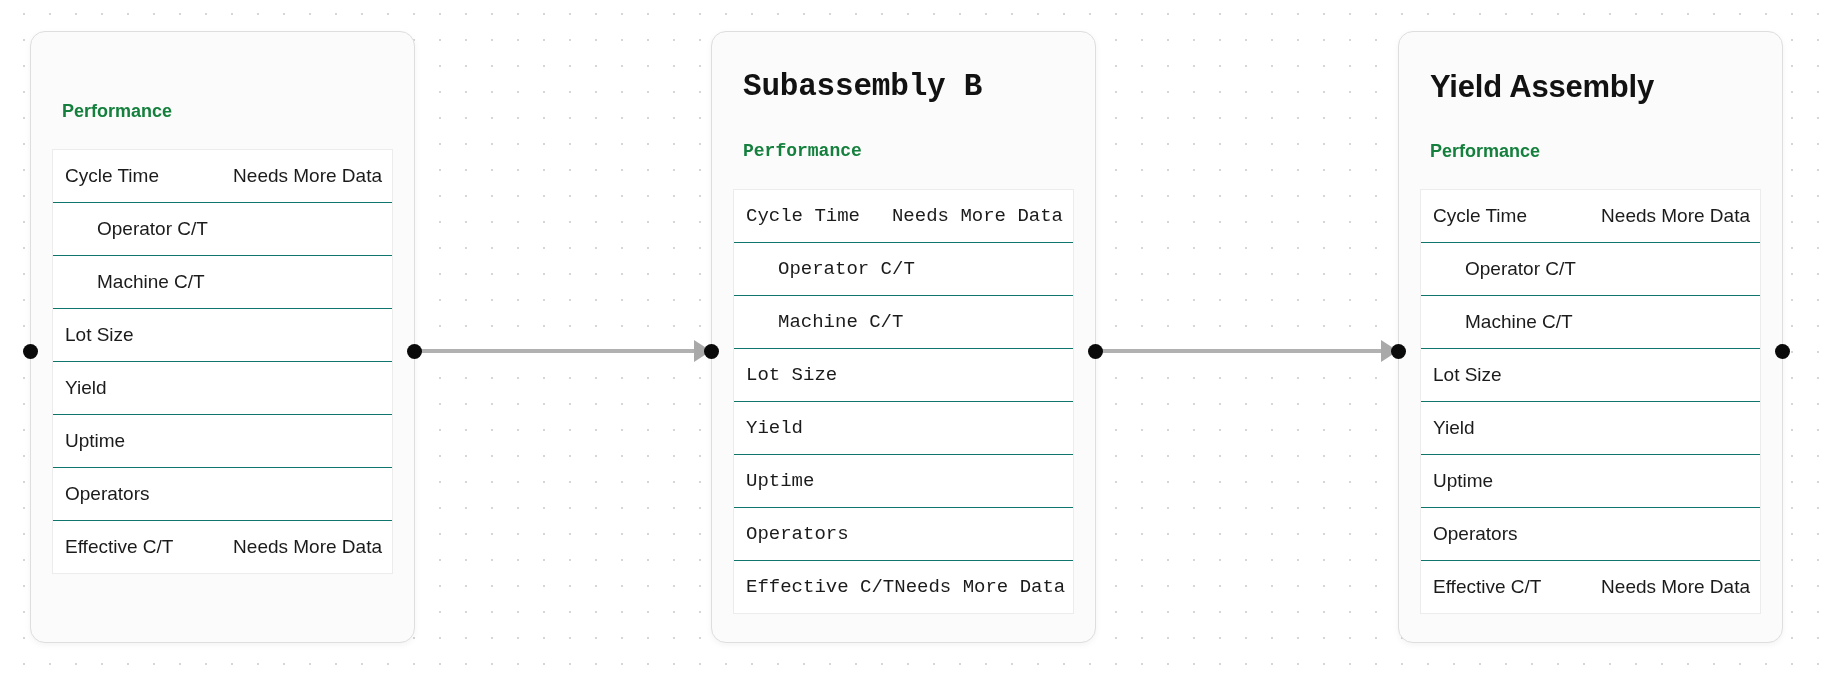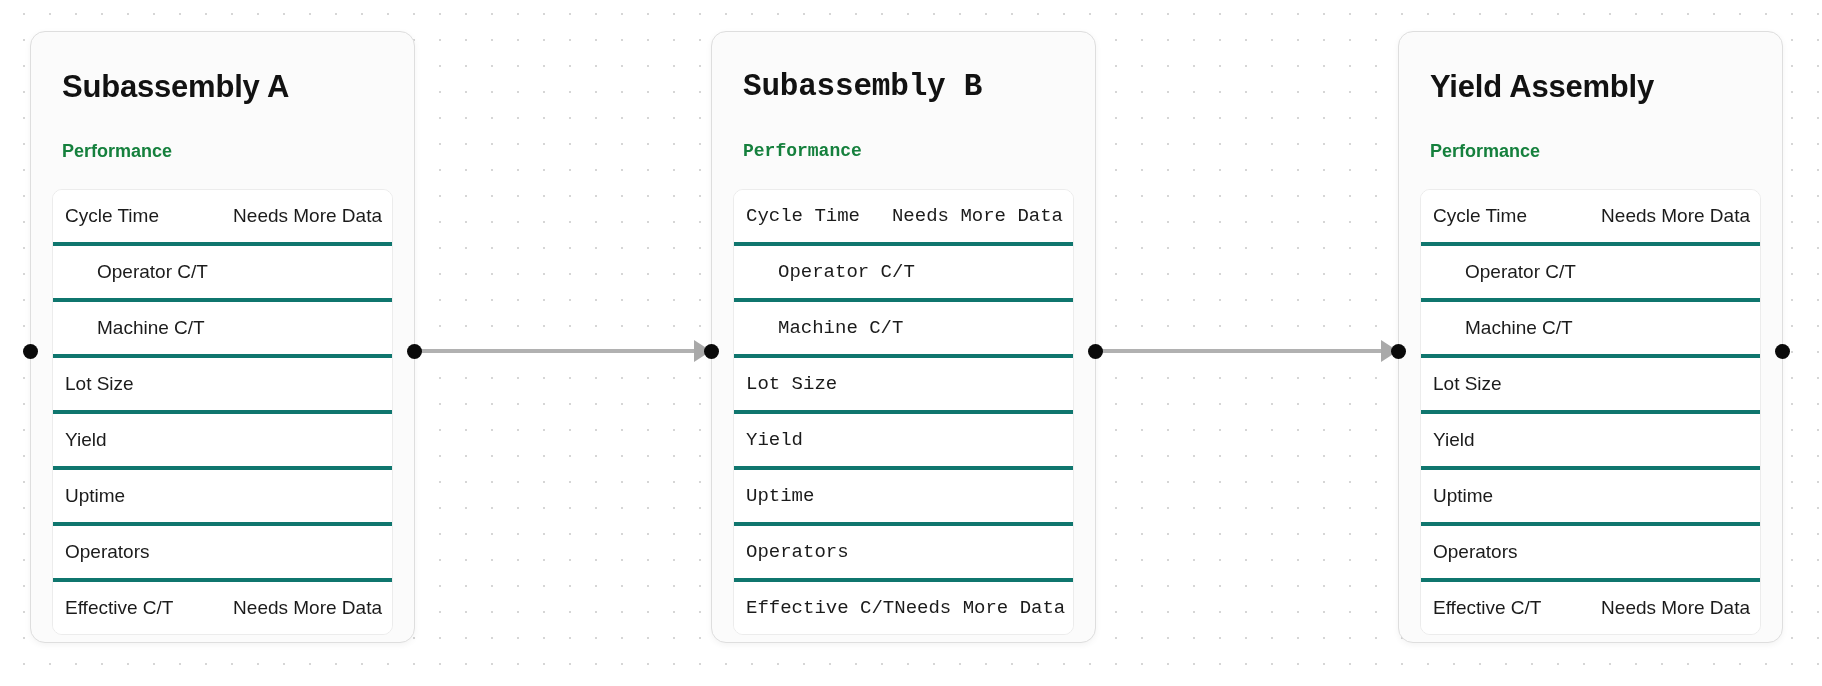--- a/index.html
+++ b/index.html
@@ -49,31 +49,31 @@
     margin: 36px 0 0 10px;
     font-size: 18px;
     line-height: 21px;
     font-weight: bold;
     color: #15803d;
   }
   .perf-table {
     margin-top: 27px;
     background: #ffffff;
     border: 1px solid #ececec;
-    border-radius: 10px;
+    border-radius: 0;
     overflow: hidden;
   }
   .perf-row {
     height: 52px;
     display: flex;
     align-items: center;
     padding: 0 10px 0 12px;
     font-size: 19px;
     color: #1b1b1b;
-    border-top: 4px solid #0f766e;
+    border-top: 1px solid #0f766e;
     background: #ffffff;
   }
   .perf-row:first-child { border-top: none; }
   .perf-row.indented { padding-left: 44px; }
   .row-label { flex: 1 1 auto; white-space: nowrap; }
   .row-value { flex: 0 0 auto; text-align: right; white-space: nowrap; }
 
   
   .handle {
     position: absolute;
@@ -117,21 +117,20 @@
 
   <div class="edge-line e1"></div>
   <div class="edge-arrowhead e1"></div>
 
   <div class="edge-line e2"></div>
   <div class="edge-arrowhead e2"></div>
 
   <div class="node node-1">
     <div class="handle handle-left"></div>
     <div class="handle handle-right"></div>
-    <div class="node-title">Subassembly A</div>
     <div class="section-label">Performance</div>
     <div class="perf-table">
         <div class="perf-row">
     <span class="row-label">Cycle Time</span>
     <span class="row-value">Needs More Data</span>
   </div>
         <div class="perf-row indented">
     <span class="row-label">Operator C/T</span>
     <span class="row-value"></span>
   </div>

